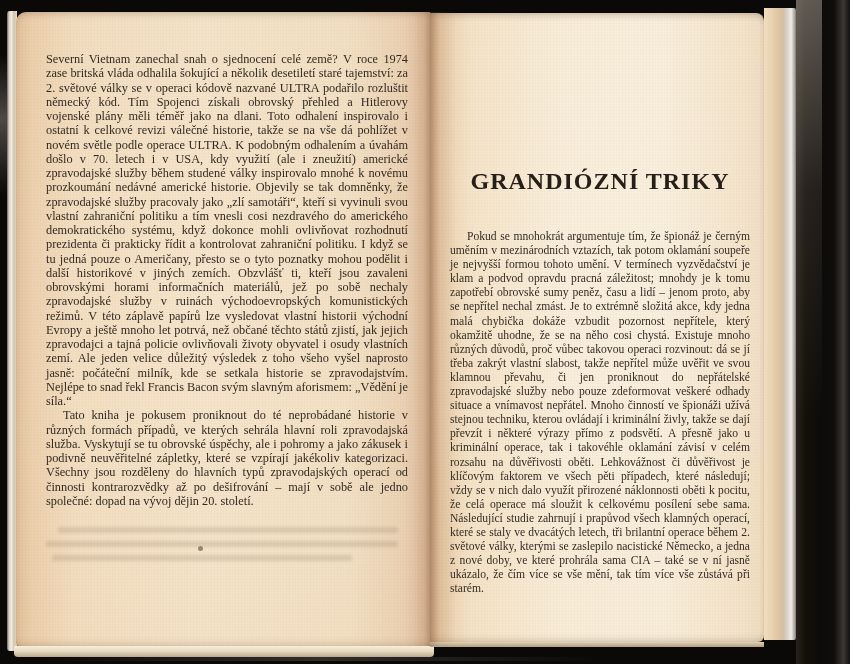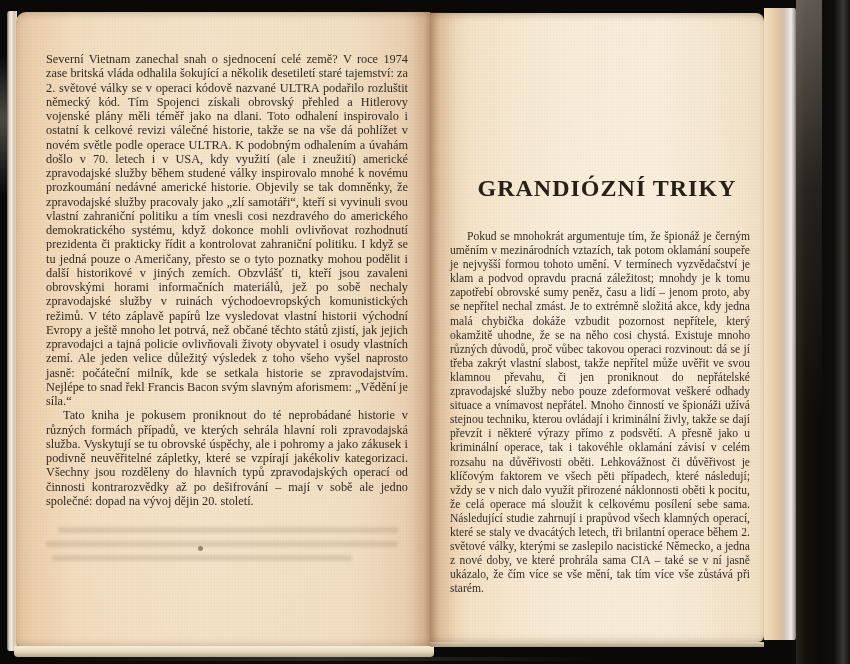--- a/index.html
+++ b/index.html
@@ -125,21 +125,21 @@
     line-height: 14.1px;
   }
   .para {
     margin: 0;
     text-align: justify;
   }
   .para.indent { text-indent: 17px; }
   .chapter-title {
     position: absolute;
     left: 17px; top: 155px; width: 306px;
-    margin: 7px;
+    margin: 0;
     text-align: center;
     font-size: 24px;
     font-weight: bold;
     letter-spacing: 1px;
     white-space: nowrap;
     color: #272019;
   }
   
   .bleed {
     position: absolute;

